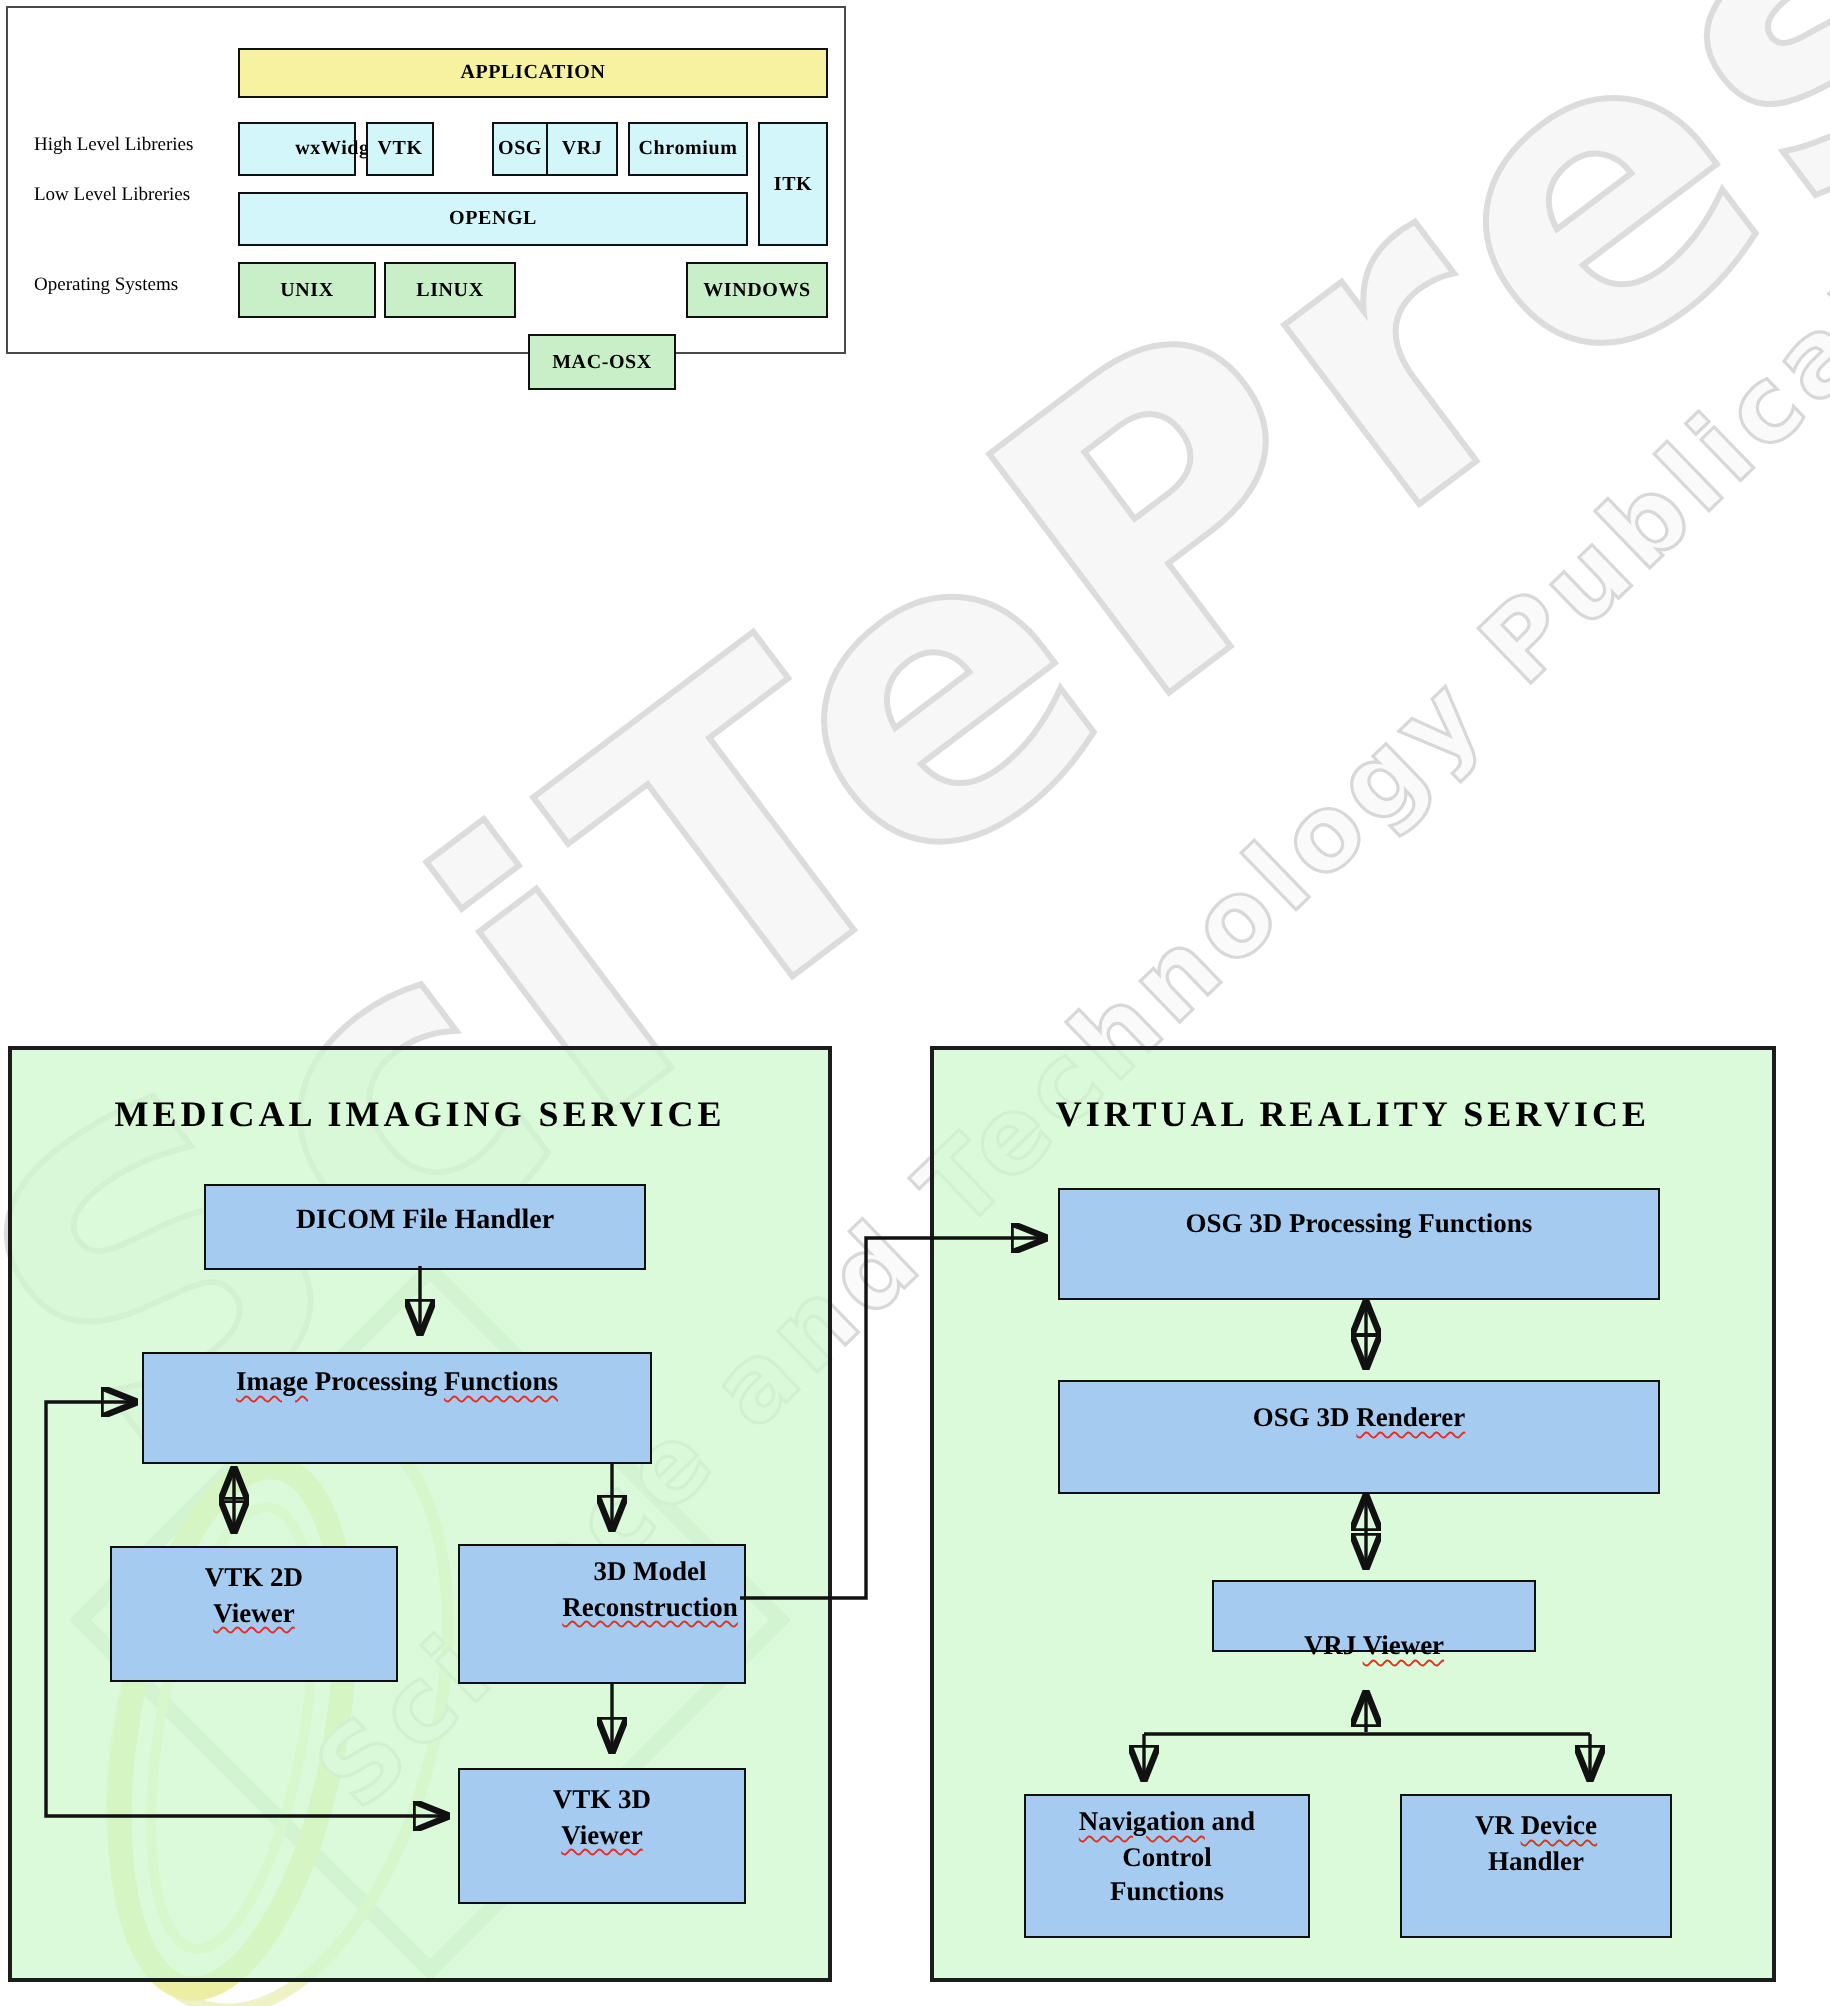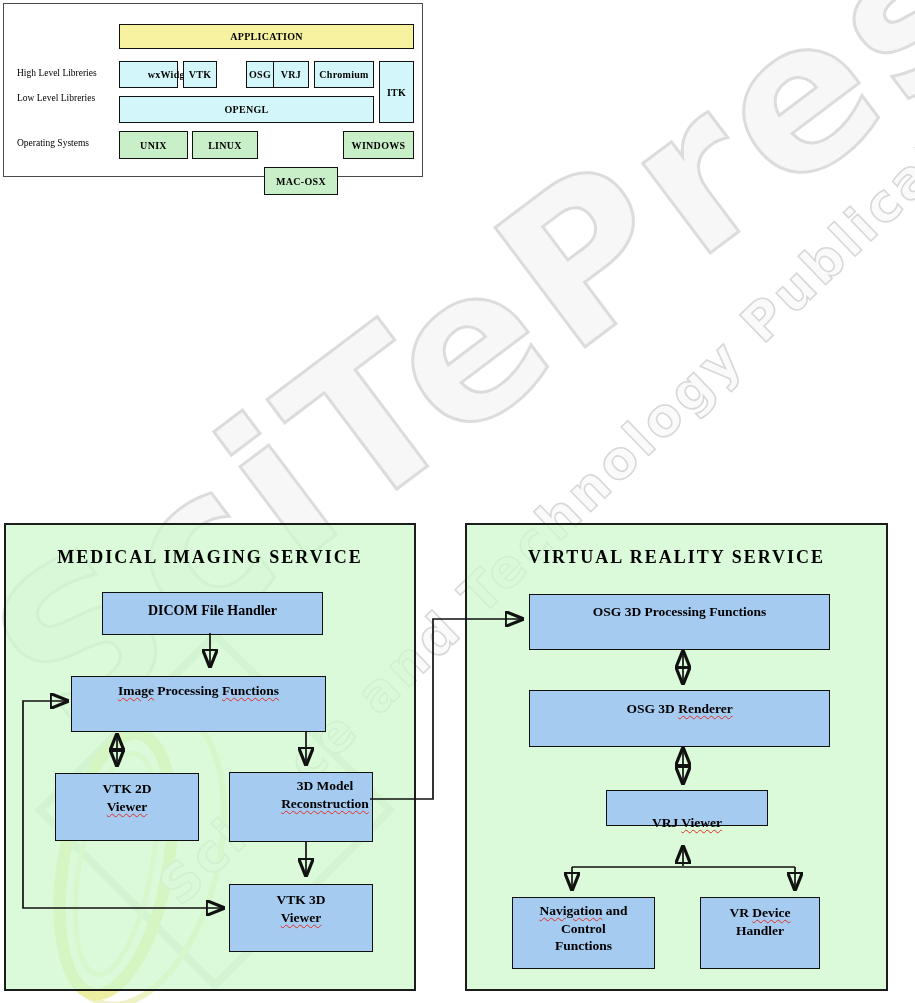--- a/index.html
+++ b/index.html
@@ -79,21 +79,21 @@
   }
   .n-dicom { left:96px;  top:67px;  width:221px; height:43px; padding-top:9px;  font-size:14px; }
   .n-imgp  { left:65px;  top:151px; width:255px; height:56px; padding-top:5px; }
   .n-vtk2d { left:49px;  top:248px; width:144px; height:68px; padding-top:6px; }
   .n-3dm   { left:223px; top:247px; width:144px; height:70px; padding-top:4px;padding-left:48px; }
   .n-vtk3d { left:223px; top:359px; width:144px; height:68px; padding-top:6px; }
   .n-osgp  { left:62px;  top:69px;  width:301px; height:56px; padding-top:8px; }
   .n-osgr  { left:62px;  top:165px; width:301px; height:57px; padding-top:9px; }
   .n-vrjv  { left:139px; top:265px; width:162px; height:36px; padding-top:23px; }
   .n-nav   { left:45px;  top:372px; width:143px; height:72px; padding-top:4px; }
-  .n-dev   { left:233px; top:372px; width:120px; height:72px; padding-top:6px; }
+  .n-dev   { left:233px; top:372px; width:136px; height:72px; padding-top:6px; }
 
   
   .connectors { position:absolute; left:0; top:0; z-index:3; pointer-events:none; }
   .connectors path { fill:none; stroke:var(--c-line,#111); stroke-width:1.7px; }
 </style>
 </head>
 <body>
 
 <div class="canvas">
 

